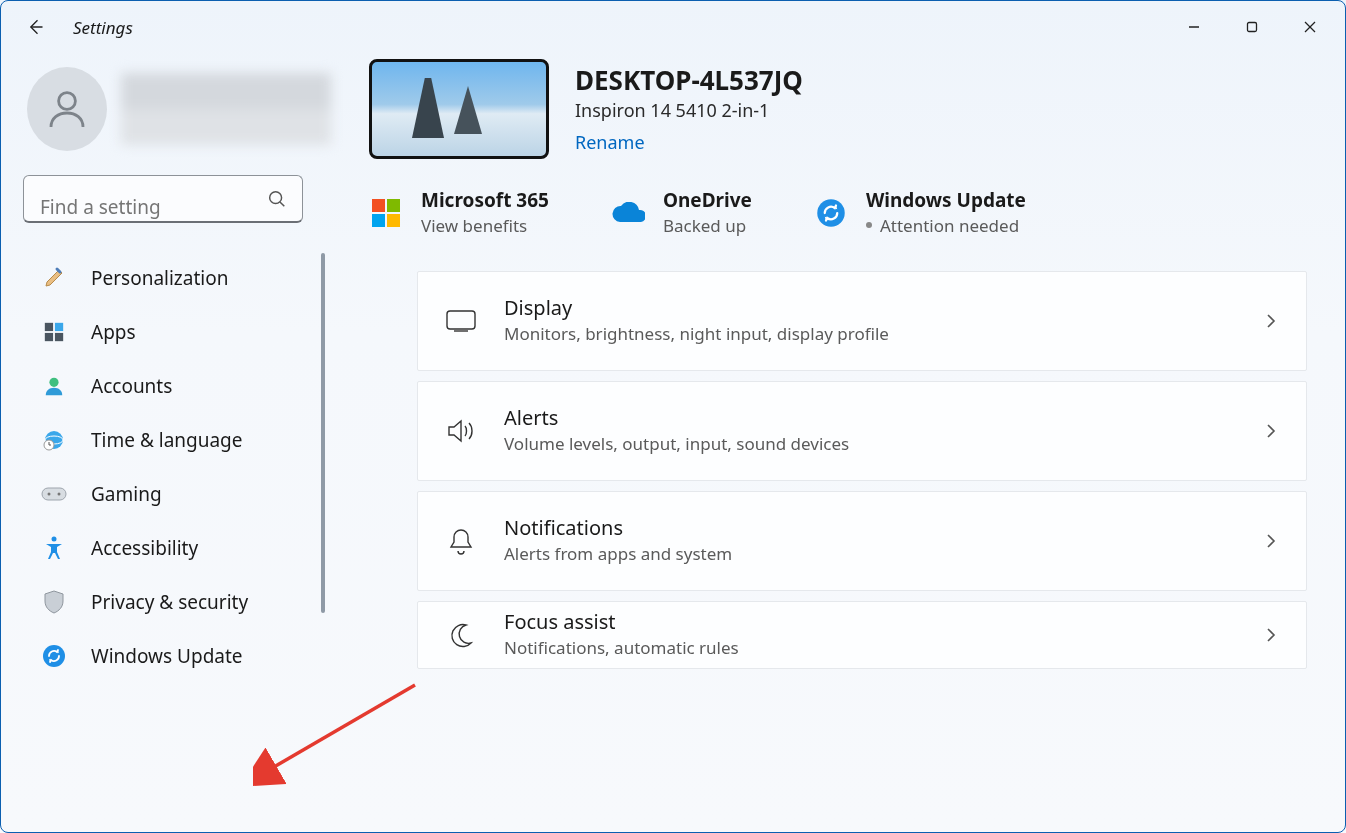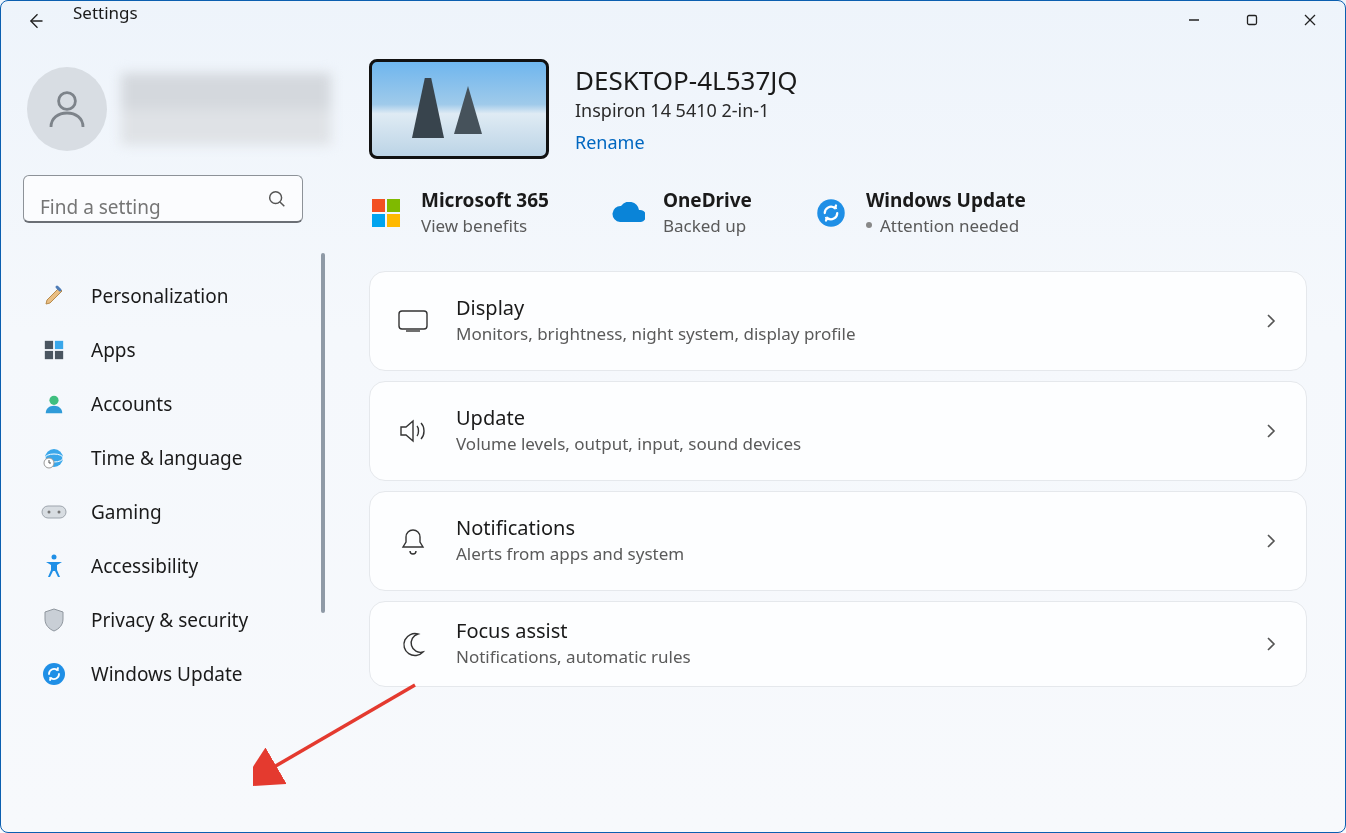--- a/index.html
+++ b/index.html
@@ -18,22 +18,22 @@
     width: 1346px; height: 833px;
     font-family: "Segoe UI Variable", "Segoe UI", system-ui, sans-serif;
     color: var(--text);
     background: linear-gradient(180deg, #eef4fb 0%, #f5f8fc 40%, #f7f9fc 100%);
     overflow: hidden;
   }
   body { position: relative; border: 1px solid #0b5fb0; border-radius: 8px; }
 
   
   .titlebar {
-    display: flex; align-items: flex-start;
-    height: 52px; padding: 0 6px 0 14px;
+    display: flex; align-items: center;
+    height: 52px; padding: 0 6px 0 14px; font-style: italic;
   }
   .back-btn {
     width: 40px; height: 40px; border-radius: 6px;
     display:flex;align-items:center;justify-content:center;
     cursor: pointer;
   }
   .app-title { font-size: 17px; margin-left: 18px; }
   .win-controls { margin-left: auto; display:flex; }
   .win-ctrl { width: 58px; height: 38px; display:flex;align-items:center;justify-content:center; cursor:pointer; }
 
@@ -51,21 +51,21 @@
     filter: blur(6px);
     background: linear-gradient(180deg,#d4d8dd 0%, #d4d8dd 45%, #dfe2e6 55%, #dfe2e6 100%);
     border-radius:2px;
   }
   .search-wrap {
     position:relative;
     width: 398px; height: 48px;
     border:1px solid #8d9298; border-bottom: 2px solid #6b6f75;
     border-radius:6px; background: #fbfcfe;
     display:flex;align-items:center; padding: 16px 46px 0 14px;
-    margin-bottom: 48px; margin-left:-4px;
+    margin-bottom: 30px; margin-left:-4px;
     max-width: calc(100% - 24px);
   }
   .search-wrap input {
     border:none; outline:none; background:transparent;
     font-size: 19px; width:100%; color:#555;
     font-family: inherit;
   }
   .search-icon { position:absolute; right:14px; top:12px; }
 
   .nav { display:flex; flex-direction:column; gap: 4px; position:relative; }
@@ -97,39 +97,40 @@
     content:""; position:absolute; width:32px;height:60px;
     left:40px; bottom:18px;
     background:#38444d; clip-path: polygon(40% 0,60% 0,100% 100%,0 100%);
     filter: blur(.5px);
   }
   .device-thumb::after{
     content:""; position:absolute; width:28px;height:48px;
     left:82px; bottom:22px;
     background:#46525b; clip-path: polygon(50% 0,100% 100%,0 100%);
   }
-  .device-name { font-size: 26px; font-weight:400; line-height:1.25; }
+  .device-name { font-size: 26px; font-weight:700; line-height:1.25; }
   .device-model { font-size: 18px; color:#2a2a2a; margin-top:2px; }
   .rename-link { font-size: 18px; color: var(--accent); margin-top:8px; cursor:pointer; }
 
   .link-tiles { display:flex; gap: 62px; margin-bottom: 34px; align-items:flex-start; }
   .link-tile { display:flex; gap: 18px; align-items:center; cursor:pointer; }
   .tile-icon { width: 34px; height:34px; display:flex;align-items:center;justify-content:center; flex-shrink:0;}
   .tile-texts .tile-title { font-size: 19px; font-weight:700; line-height:1.2;}
   .tile-texts .tile-sub { font-size: 17px; color: var(--subtext); display:flex;align-items:center; gap:8px; margin-top:2px;}
   .dot { width:6px;height:6px;border-radius:50%; background:#888; display:inline-block; }
 
   .cards { display:flex; flex-direction:column; gap: 10px; }
   .card {
     background: var(--card-bg); border:1px solid var(--card-border);
-    border-radius: 16px; height: 100px;
+    border-radius: 2px; height: 100px;
     display:flex; align-items:center; padding: 0 28px; gap: 28px;
     cursor:pointer;
-  }
-  .card:last-child { height:86px; }
+    margin-left:48px;
+  }
+  .card:last-child { height:68px; }
   .card-icon { width: 30px; height:30px; display:flex;align-items:center;justify-content:center; flex-shrink:0;}
   .card-texts .card-title { font-size: 20px; line-height:1.2; }
   .card-texts .card-sub { font-size: 17px; color: var(--subtext); margin-top:2px;}
   .chev { margin-left:auto; color:#555;}
 
   
   .annot-arrow { position:absolute; left:252px; top:680px; pointer-events:none; }
 
   
   svg { display:block; }
@@ -329,36 +330,36 @@
     <div class="cards">
       <div class="card">
         <div class="card-icon">
           <svg width="30" height="22" viewBox="0 0 30 22" fill="none" stroke="#333" stroke-width="1.4">
               <rect x="1" y="1" width="28" height="18" rx="3"></rect>
               <line x1="8" y1="21" x2="22" y2="21"></line>
             </svg>
         </div>
         <div class="card-texts">
           <div class="card-title">Display</div>
-          <div class="card-sub">Monitors, brightness, night system, display profile</div>
+          <div class="card-sub">Monitors, brightness, night input, display profile</div>
         </div>
         <svg class="chev" width="14" height="14" viewBox="0 0 14 14" fill="none" stroke="#555" stroke-width="1.6">
             <path d="M4 1l6 6-6 6"></path>
           </svg>
       </div>
 
       <div class="card">
         <div class="card-icon">
           <svg width="30" height="26" viewBox="0 0 30 26" fill="none" stroke="#333" stroke-width="1.4">
               <path d="M3 9h5l7-6v20l-7-6H3z"></path>
               <path d="M19 8c2 2 2 8 0 10M23 5c4 4 4 12 0 16"></path>
             </svg>
         </div>
         <div class="card-texts">
-          <div class="card-title">Update</div>
+          <div class="card-title">Alerts</div>
           <div class="card-sub">Volume levels, output, input, sound devices</div>
         </div>
         <svg class="chev" width="14" height="14" viewBox="0 0 14 14" fill="none" stroke="#555" stroke-width="1.6">
             <path d="M4 1l6 6-6 6"></path>
           </svg>
       </div>
 
       <div class="card">
         <div class="card-icon">
           <svg width="26" height="28" viewBox="0 0 26 28" fill="none" stroke="#333" stroke-width="1.4">

